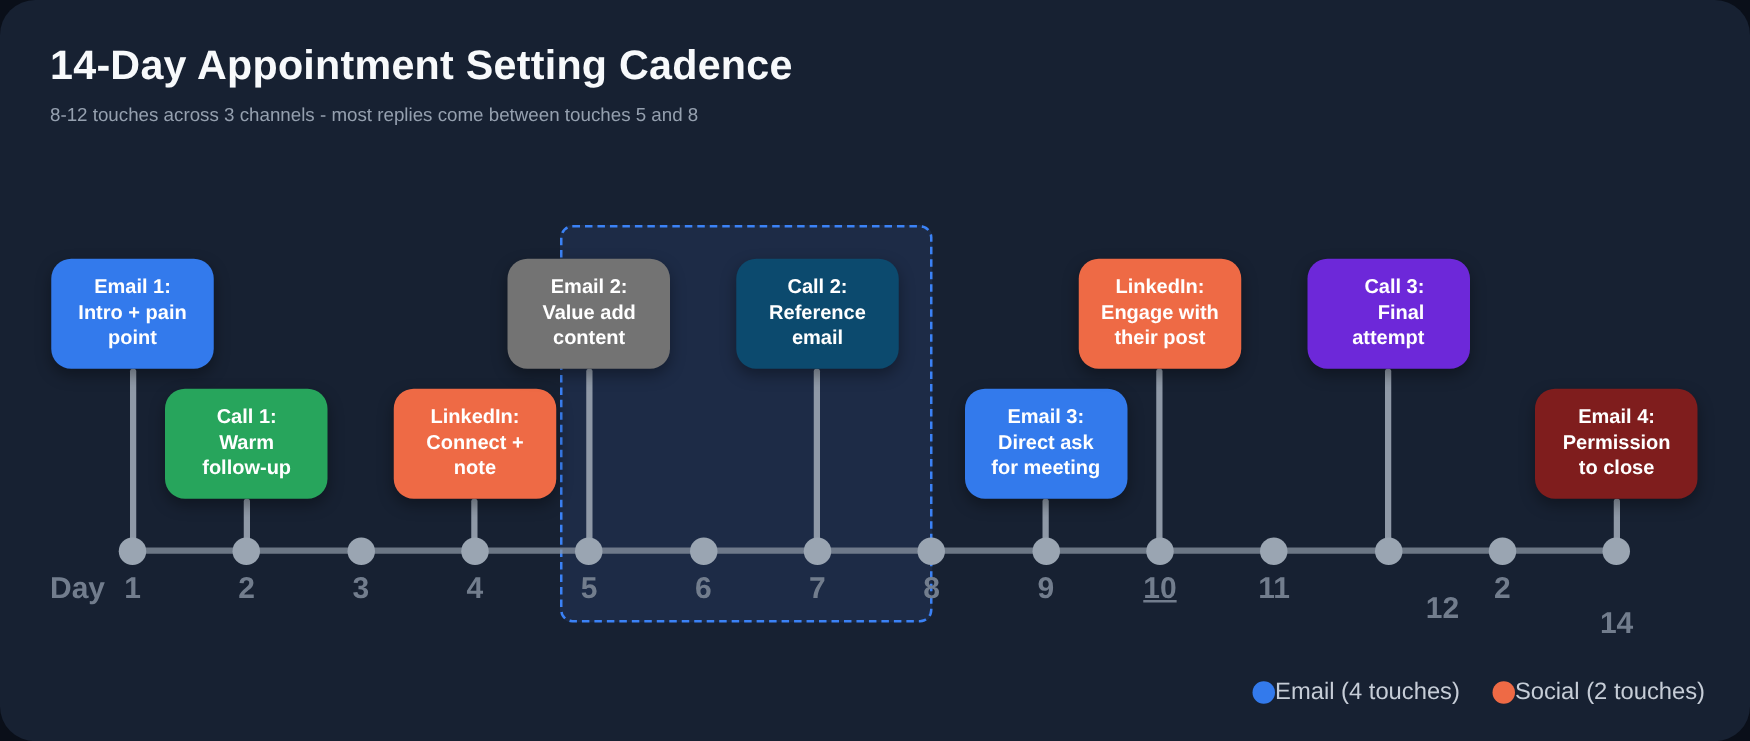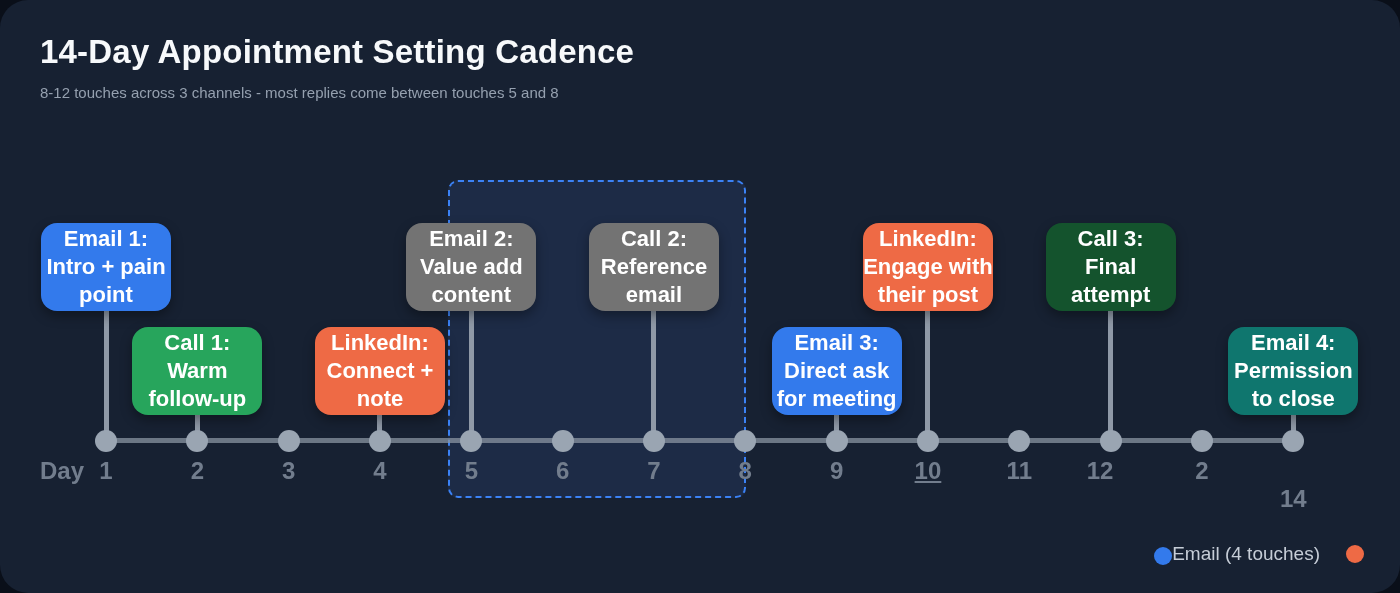--- a/index.html
+++ b/index.html
@@ -42,30 +42,29 @@
     position:absolute;top:457px;width:60px;text-align:center;
     font-size:24px;font-weight:700;color:#727d8d;z-index:2;
   }
   .day-axis-label{
     position:absolute;left:40px;top:457px;
     font-size:24px;font-weight:700;color:#727d8d;
   }
   .card{
     position:absolute;width:130px;height:88px;border-radius:16px;
     display:flex;align-items:center;justify-content:center;text-align:center;
-    color:#ffffff;font-size:22px;font-weight:700;line-height:1.28;
+    color:#ffffff;font-size:16px;font-weight:700;line-height:1.28;
     white-space:pre-line;z-index:4;
     box-shadow:0 5px 12px rgba(0,0,0,0.35);
-    margin-top:16px;
   }
   .legend{
     position:absolute;right:36px;top:543px;display:flex;gap:26px;
     align-items:center;z-index:2;
   }
-  .legend-item{display:flex;align-items:flex-end;}
+  .legend-item{display:flex;align-items:center;}
   .legend-dot{width:18px;height:18px;border-radius:50%;}
   .legend-label{font-size:19px;color:#c6cdd7;}
 </style>
 </head>
 <body>
 
 <div class="canvas">
   <div class="panel">
 
     <h1 class="title">14-Day Appointment Setting Cadence</h1>
@@ -93,21 +92,21 @@
         <div class="day-num" style="left: 623.98px;">7</div>
         <div class="dot" style="left: 734.31px; top: 430px;"></div>
         <div class="day-num" style="left: 715.31px;">8</div>
         <div class="dot" style="left: 825.64px; top: 430px;"></div>
         <div class="day-num" style="left: 806.64px;">9</div>
         <div class="dot" style="left: 916.97px; top: 430px;"></div>
         <div class="day-num" style="left: 897.97px; text-decoration: underline;">10</div>
         <div class="dot" style="left: 1008.3px; top: 430px;"></div>
         <div class="day-num" style="left: 989.3px;">11</div>
         <div class="dot" style="left: 1099.63px; top: 430px;"></div>
-        <div class="day-num" style="left: 1070px;">12</div>
+        <div class="day-num" style="left: 1124px; margin-top: 16px;">12</div>
         <div class="dot" style="left: 1190.96px; top: 430px;"></div>
         <div class="day-num" style="left: 1171.96px;">2</div>
         <div class="dot" style="left: 1282.29px; top: 430px;"></div>
         <div class="day-num" style="left: 1263.29px; margin-top: 28px;">14</div>
       </div>
     <div id="touch-cards">
         <div class="connector" style="left: 103.5px; top: 295px; height: 146px;"></div>
         <div class="card" style="left: 41px; top: 207px; background: rgb(51, 122, 236);">Email 1:
 Intro + pain
 point</div>
@@ -117,44 +116,45 @@
 follow-up</div>
         <div class="connector" style="left: 377.49px; top: 399px; height: 42px;"></div>
         <div class="card" style="left: 314.99px; top: 311px; background: rgb(238, 106, 69);">LinkedIn:
 Connect +
 note</div>
         <div class="connector" style="left: 468.82px; top: 295px; height: 146px;"></div>
         <div class="card" style="left: 406.32px; top: 207px; background: #737373;">Email 2:
 Value add
 content</div>
         <div class="connector" style="left: 651.48px; top: 295px; height: 146px;"></div>
-        <div class="card" style="left: 588.98px; top: 207px; background: #737373;">Call 2:
+        <div class="card" style="left: 588.98px; top: 207px; background: #0c4a6e;">Call 2:
 Reference
 email</div>
         <div class="connector" style="left: 834.14px; top: 399px; height: 42px;"></div>
         <div class="card" style="left: 771.64px; top: 311px; background: rgb(51, 122, 236);">Email 3:
 Direct ask
 for meeting</div>
         <div class="connector" style="left: 925.47px; top: 295px; height: 146px;"></div>
         <div class="card" style="left: 862.97px; top: 207px; background: rgb(238, 106, 69);">LinkedIn:
 Engage with
 their post</div>
         <div class="connector" style="left: 1108.13px; top: 295px; height: 146px;"></div>
-        <div class="card" style="left: 1045.63px; top: 207px; background: #14532d;">Call 3:
+        <div class="card" style="left: 1045.63px; top: 207px; background: #6d28d9; text-align: right;">Call 3:
 Final
 attempt</div>
         <div class="connector" style="left: 1290.79px; top: 399px; height: 42px;"></div>
-        <div class="card" style="left: 1228.29px; top: 311px; background: #0f766e;">Email 4:
+        <div class="card" style="left: 1228.29px; top: 311px; background: #7f1d1d;">Email 4:
 Permission
 to close</div>
       </div>
 
     <div class="legend" id="legend">
         <div class="legend-item">
           <span class="legend-dot" style="background: rgb(51, 122, 236);"></span>
           <span class="legend-label">Email (4 touches)</span>
         </div>
         <div class="legend-item">
           <span class="legend-dot" style="background: rgb(238, 106, 69);"></span>
+          <span class="legend-label">Social (2 touches)</span>
         </div>
       </div>
   </div>
 </div>
 
 </body></html>

